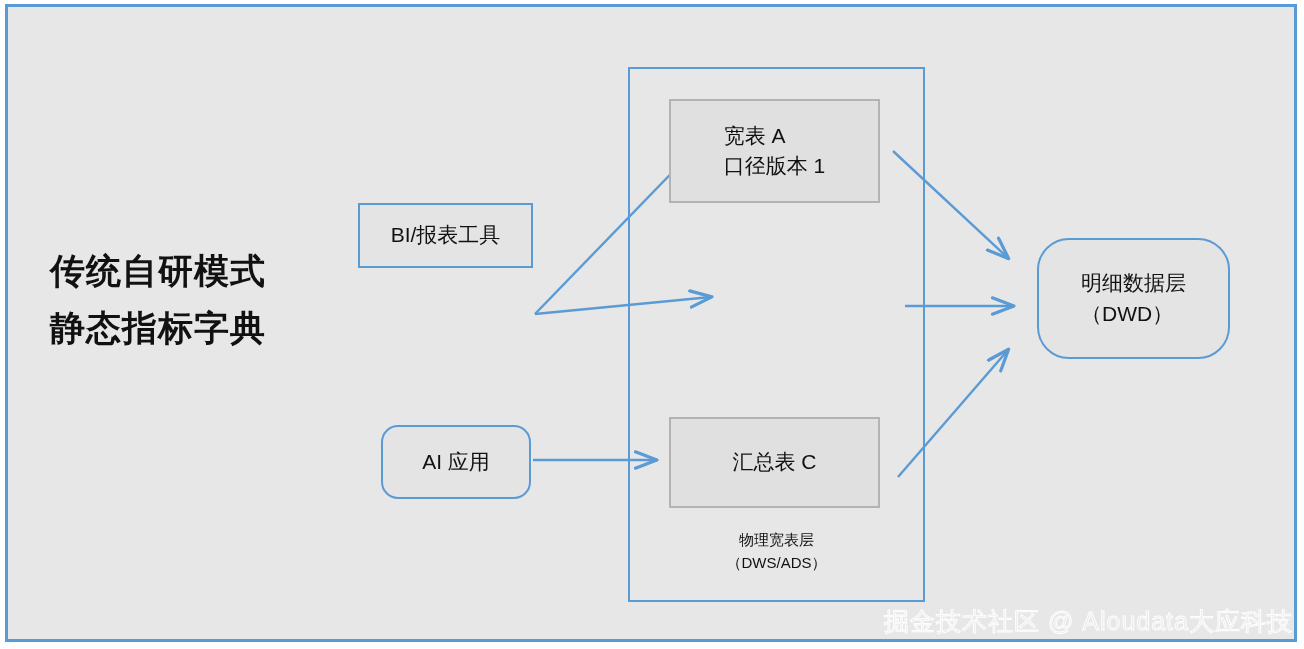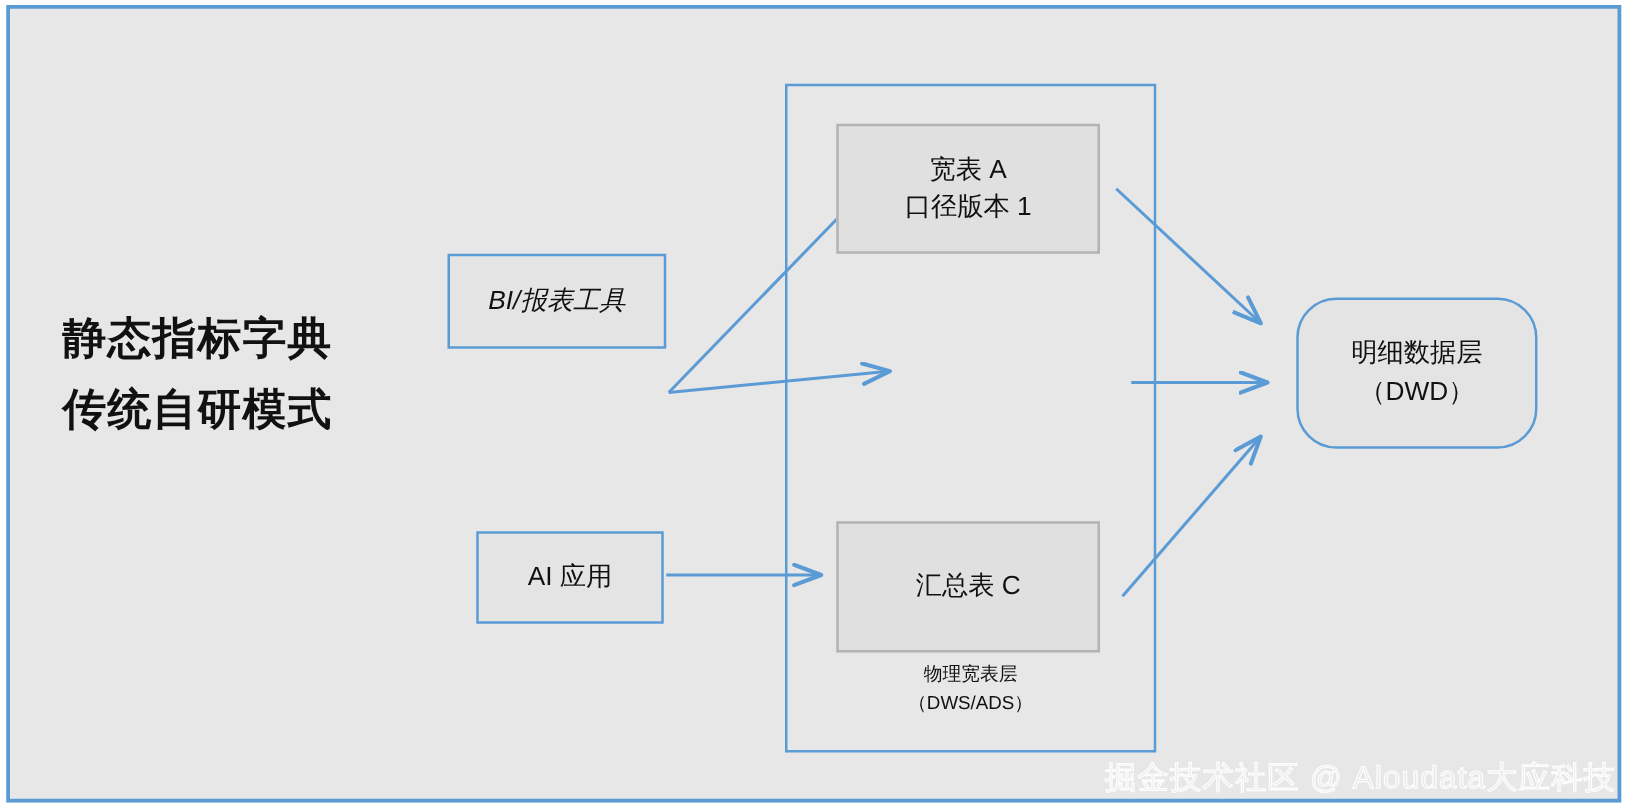--- a/index.html
+++ b/index.html
@@ -41,21 +41,21 @@
   }
   .heading .line { display: block; }
 
   
   .box {
     position: absolute;
     box-sizing: border-box;
     display: flex;
     align-items: center;
     justify-content: center;
-    text-align: center;
+    text-align: left;
     color: #111111;
     font-size: 21px;
     line-height: 1.45;
     white-space: pre-line;
   }
   .box.blue {
     border: 2px solid #5b9bd5;
     background: #e4e4e4;
   }
   .box.gray {
@@ -107,22 +107,22 @@
     -webkit-text-stroke: 1px rgba(255,255,255,0.92);
     white-space: nowrap;
   }
 </style>
 </head>
 <body>
 
 <div class="slide">
 
   <div class="heading">
+    <span class="line">传统自研模式</span>
     <span class="line">静态指标字典</span>
-    <span class="line">传统自研模式</span>
   </div>
 
   <div class="group-frame"></div>
   <div class="group-label">物理宽表层
 （DWS/ADS）</div>
 
   <svg class="arrows" viewBox="0 0 1292 638" width="1292" height="638" xmlns="http://www.w3.org/2000/svg">
     <defs>
       <marker id="ah" markerWidth="11" markerHeight="11" refX="9.2" refY="4" orient="auto" markerUnits="strokeWidth">
         <path d="M0.6,0.6 L9.6,4 L0.6,7.4" fill="none" stroke="#5b9bd5" stroke-width="1.35" stroke-linecap="round" stroke-linejoin="round"></path>
@@ -135,28 +135,28 @@
 
     <line x1="525" y1="453" x2="648" y2="453" stroke="#5b9bd5" stroke-width="2.4" marker-end="url(#ah)"></line>
 
     <line x1="885" y1="144" x2="1000" y2="251" stroke="#5b9bd5" stroke-width="2.4" marker-end="url(#ah)"></line>
 
     <line x1="897" y1="299" x2="1005" y2="299" stroke="#5b9bd5" stroke-width="2.4" marker-end="url(#ah)"></line>
 
     <line x1="890" y1="470" x2="1000" y2="343" stroke="#5b9bd5" stroke-width="2.4" marker-end="url(#ah)"></line>
   </svg>
 
-  <div class="box blue" style="left:350px; top:196px; width:175px; height:76px;font-style:italic;">BI/报表工具</div>
+  <div class="box blue" style="left:350px; top:196px; width:175px; height:65px;">BI/报表工具</div>
 
-  <div class="box blue" style="left:373px; top:418px; width:150px; height:74px;">AI 应用</div>
+  <div class="box blue" style="left:373px; top:418px; width:150px; height:74px;border-radius:17px;">AI 应用</div>
 
   <div class="box gray" style="left:661px; top:92px; width:211px; height:104px;">宽表 A
 口径版本 1</div>
 
 
-  <div class="box gray" style="left:661px; top:410px; width:211px; height:105px;">汇总表 C</div>
+  <div class="box gray" style="left:661px; top:410px; width:211px; height:91px;">汇总表 C</div>
 
   <div class="box blue" style="left:1029px; top:231px; width:193px; height:121px;border-radius:32px;">明细数据层
 （DWD）</div>
 
   <div class="watermark">掘金技术社区 @ Aloudata大应科技</div>
 
 </div>
 
 </body></html>

